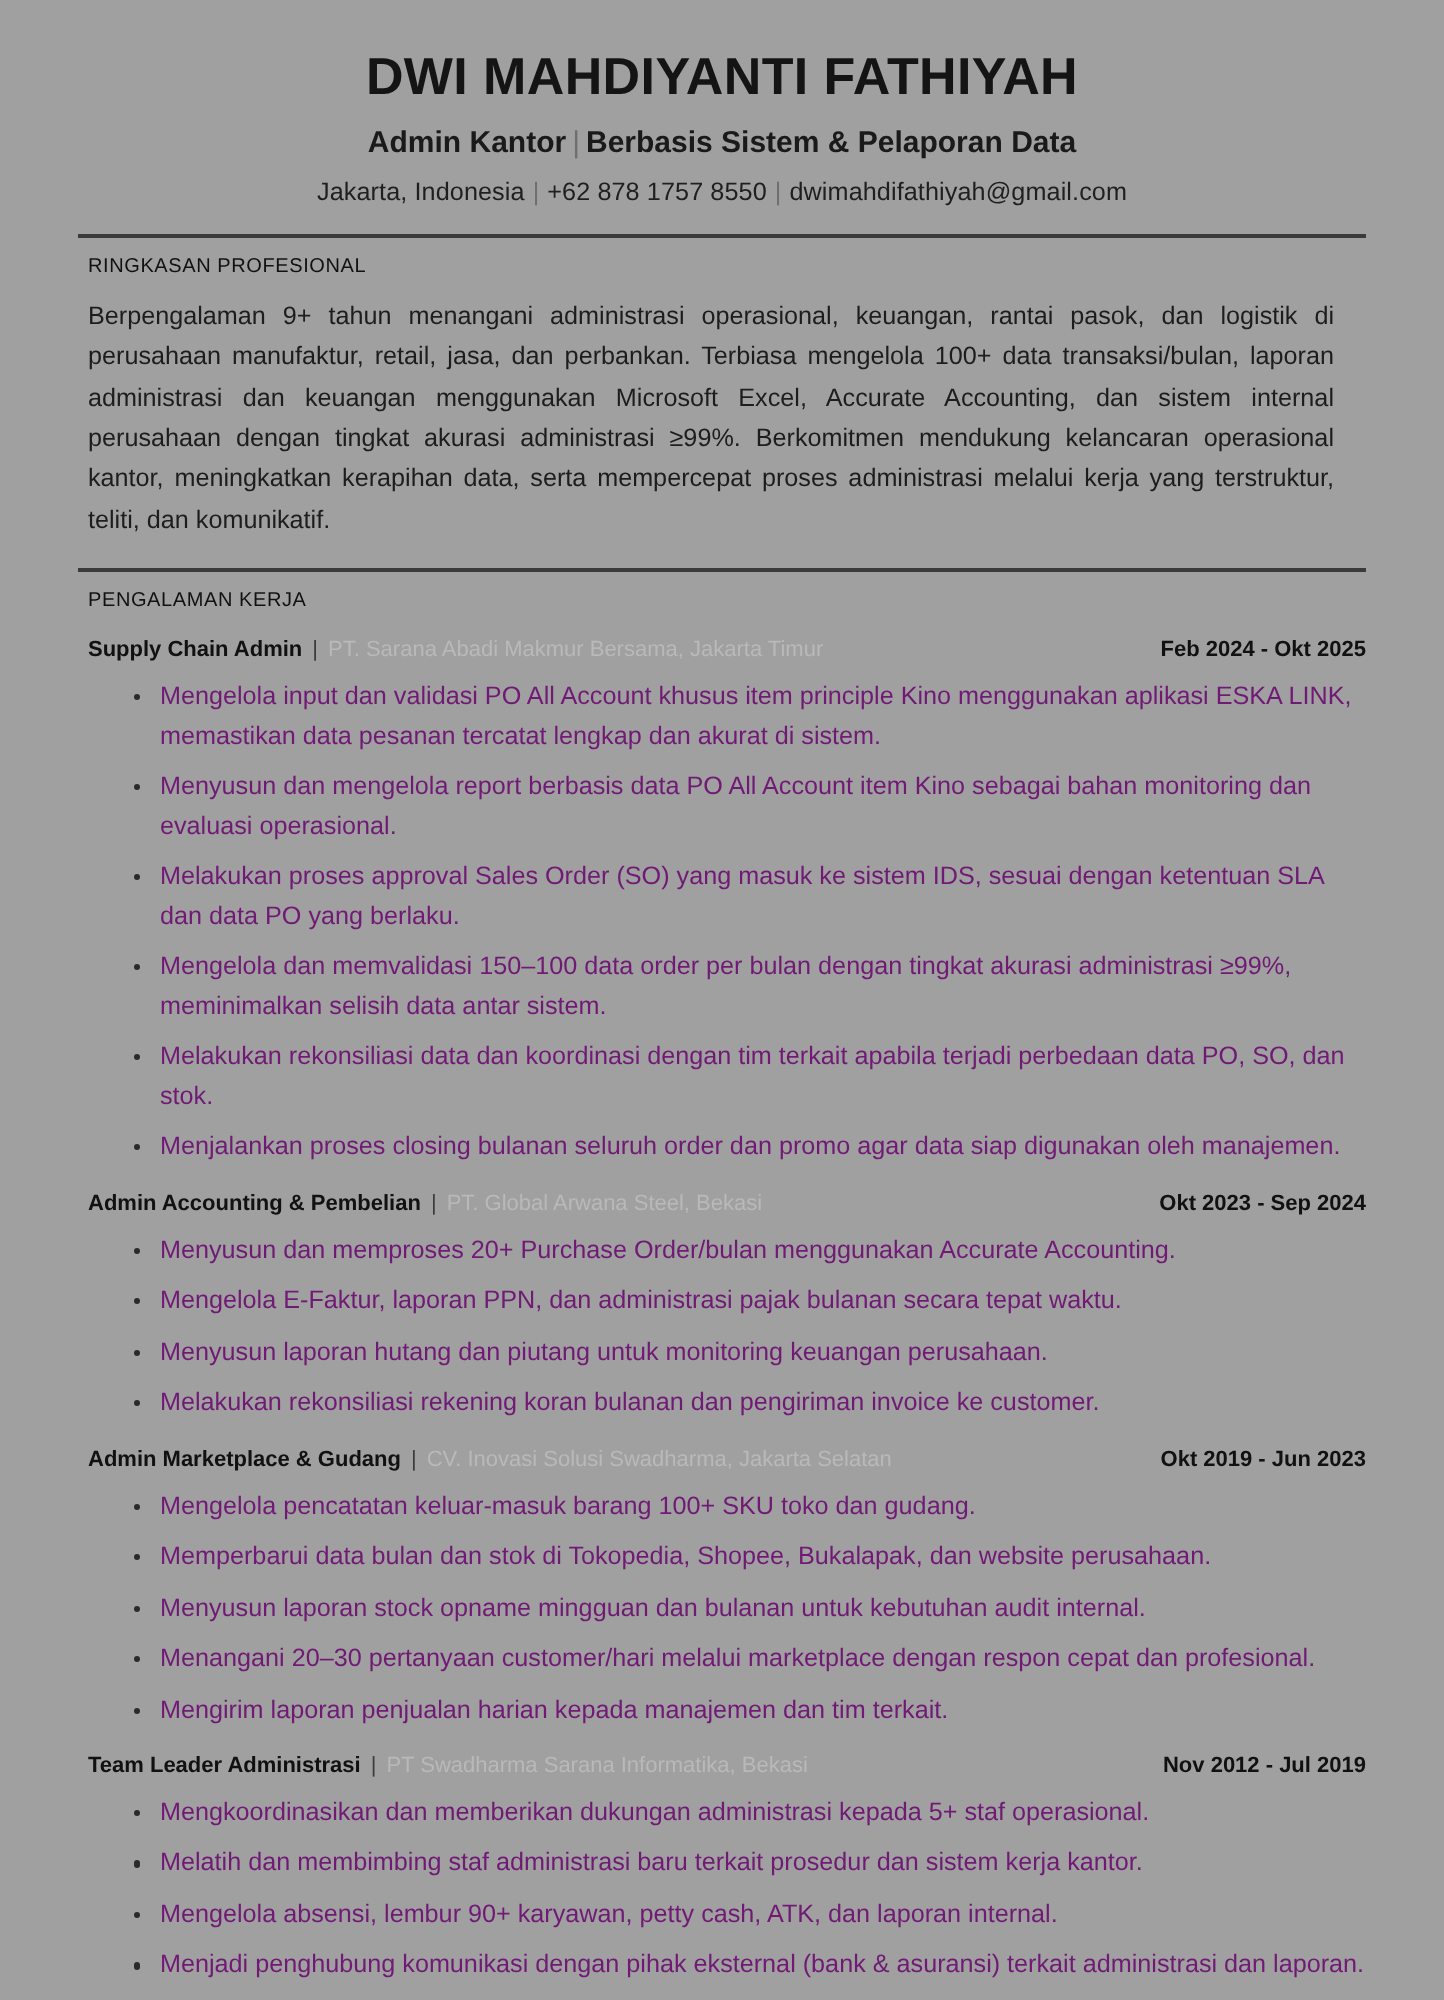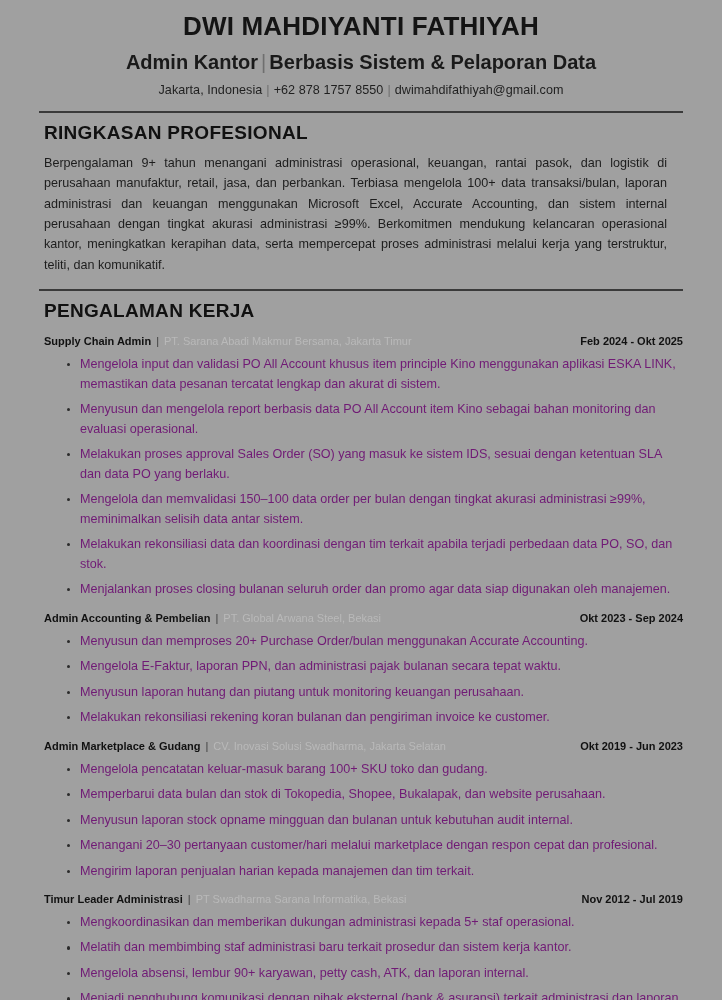--- a/index.html
+++ b/index.html
@@ -18,34 +18,34 @@
     position: relative;
     width: 722px;
     height: 1000px;
     box-sizing: border-box;
     padding: 0 39px;
     background: #a0a0a0;
   }
 
   
   .header {
-    padding-top: 12px;
+    padding-top: 24px;
     text-align: center;
   }
   .full-name {
     font-size: 26px;
     font-weight: bold;
     letter-spacing: 0.2px;
     color: #141414;
     line-height: 1.15;
     margin: 0;
   }
   .headline {
     margin-top: 9px;
-    font-size: 20px;
+    font-size: 15px;
     font-weight: bold;
     color: #1a1a1a;
   }
   .headline .sep {
     font-weight: normal;
     color: #6f6f6f;
     padding: 0 3px;
   }
   .contact {
     margin-top: 9px;
@@ -58,22 +58,22 @@
     padding: 0 4px;
   }
 
   
   .rule {
     height: 0;
     border-top: 2px solid #3a3a3a;
     margin-top: 14px;
   }
   .section-title {
-    font-size: 19px;
-    font-weight: bold;
+    font-size: 10px;
+    font-weight: normal;
     letter-spacing: 0.3px;
     color: #111;
     margin: 9px 0 0 5px;
   }
 
   .summary {
     margin: 9px 16px 0 5px;
     font-size: 12.6px;
     line-height: 1.62;
     text-align: justify;
@@ -217,21 +217,21 @@
         <li>Mengelola pencatatan keluar-masuk barang 100+ SKU toko dan gudang.</li>
         <li>Memperbarui data bulan dan stok di Tokopedia, Shopee, Bukalapak, dan website perusahaan.</li>
         <li>Menyusun laporan stock opname mingguan dan bulanan untuk kebutuhan audit internal.</li>
         <li>Menangani 20–30 pertanyaan customer/hari melalui marketplace dengan respon cepat dan profesional.</li>
         <li>Mengirim laporan penjualan harian kepada manajemen dan tim terkait.</li>
       </ul>
     </div>
 
     <div class="job">
       <div class="job-head">
-        <span class="job-title">Timur Leader Administrasi</span>
+        <span class="job-title">Team Leader Administrasi</span>
         <span class="job-sep">|</span>
         <span class="job-company">PT Swadharma Sarana Informatika, Bekasi</span>
         <span class="job-spacer"></span>
         <span class="job-dates">Nov 2012 - Jul 2019</span>
       </div>
       <ul class="bullets">
         <li>Mengkoordinasikan dan memberikan dukungan administrasi kepada 5+ staf operasional.</li>
         <li>Melatih dan membimbing staf administrasi baru terkait prosedur dan sistem kerja kantor.</li>
         <li>Mengelola absensi, lembur 90+ karyawan, petty cash, ATK, dan laporan internal.</li>
         <li>Menjadi penghubung komunikasi dengan pihak eksternal (bank &amp; asuransi) terkait administrasi dan laporan.</li>

